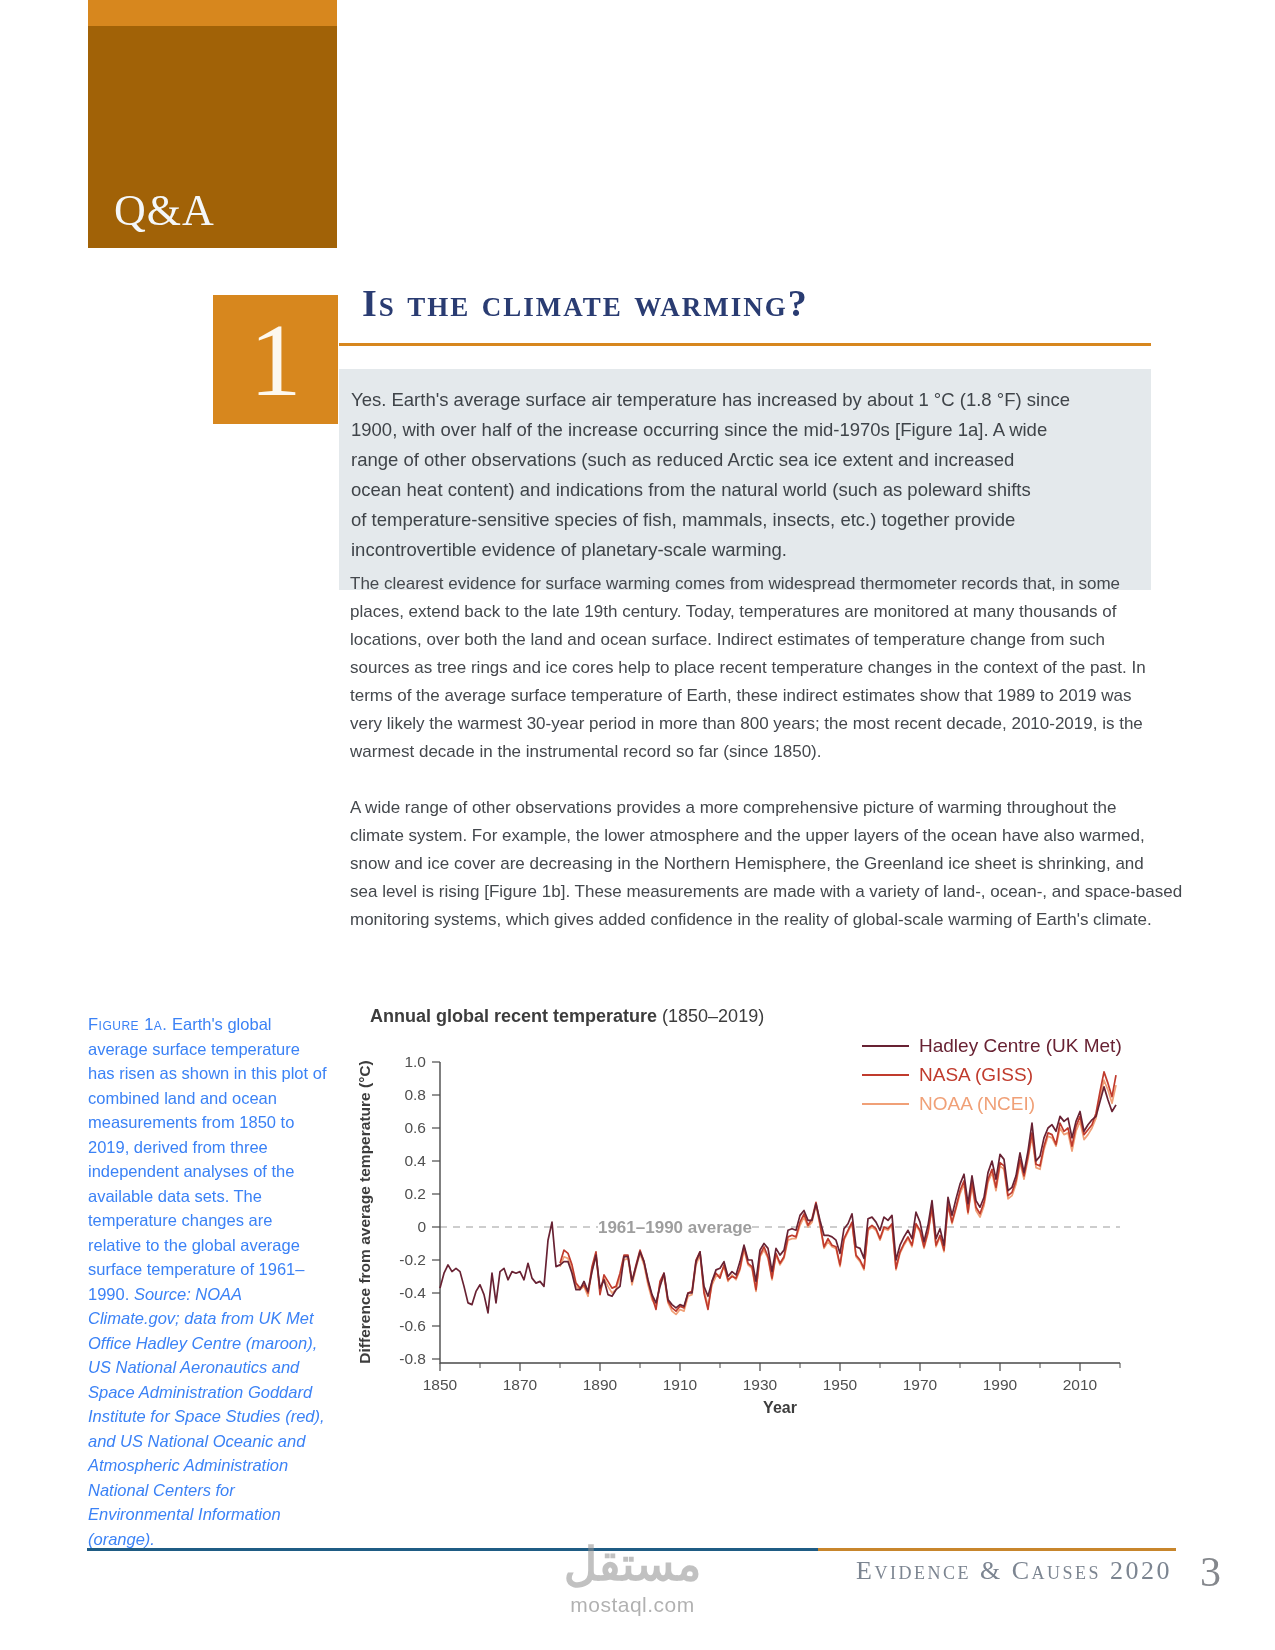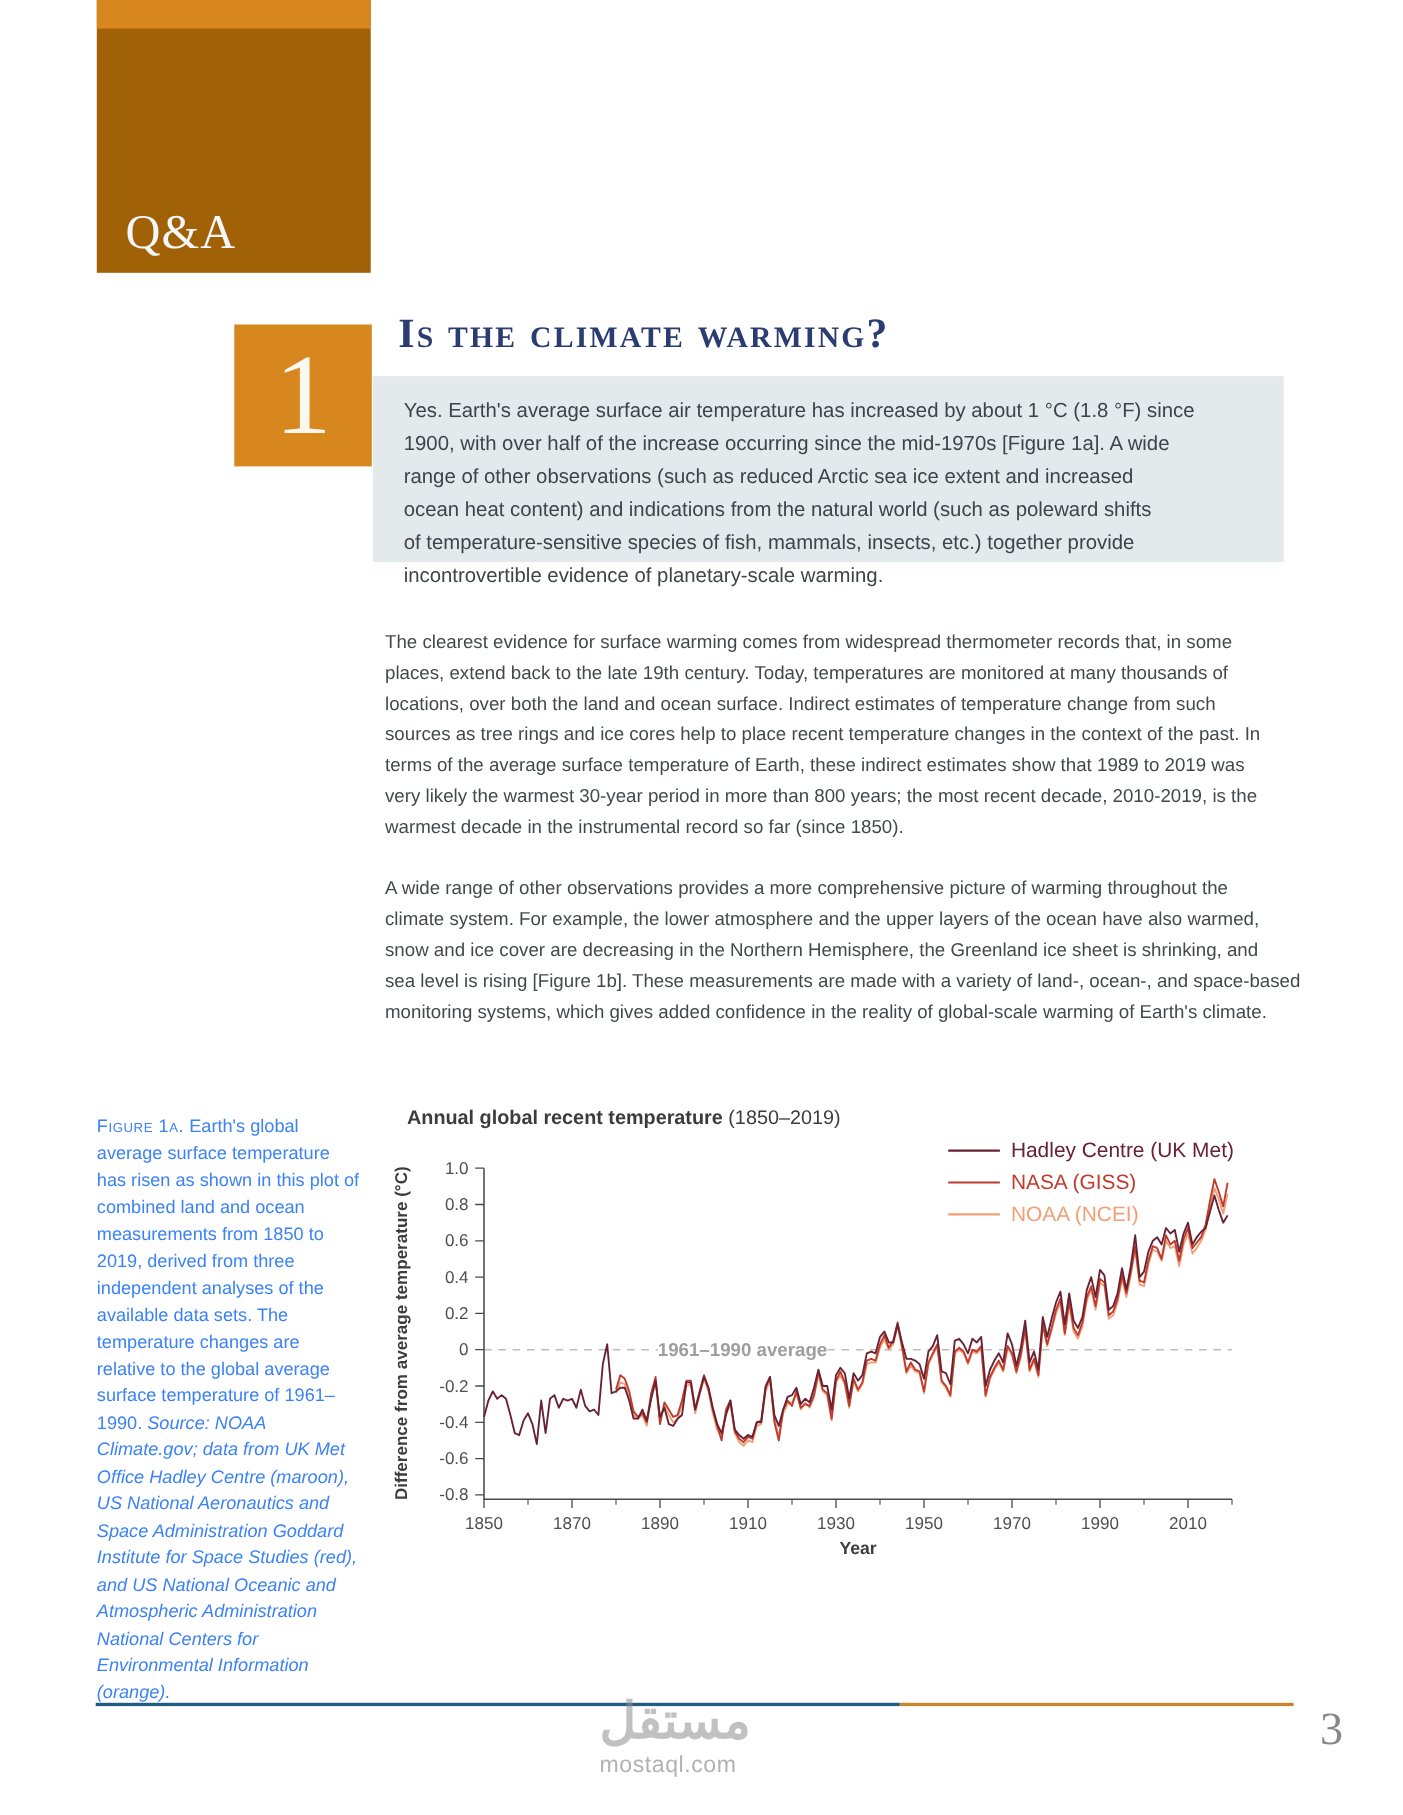--- a/index.html
+++ b/index.html
@@ -15,21 +15,21 @@
   
   .num-badge{position:absolute;left:213px;top:295px;width:125px;height:129px;background:#d7871e;
              display:flex;align-items:center;justify-content:center;}
   .num-badge span{color:#fdf8ef;font-family:"Liberation Serif",serif;font-size:104px;line-height:1;}
   .q-title{position:absolute;left:362px;top:281px;margin:0;color:#2a3c72;
            font-family:"Liberation Serif",serif;font-weight:700;font-variant:small-caps;
            font-size:38px;letter-spacing:2px;white-space:nowrap;}
   .title-rule{position:absolute;left:339px;top:343px;width:812px;height:3px;background:#d7871e;}
 
   
-  .answer-box{position:absolute;left:339px;top:342px;width:812px;height:169px;background:#e4e9ec;padding-left:16px;}
+  .answer-box{position:absolute;left:339px;top:369px;width:812px;height:221px;background:#e4e9ec;}
   .answer-text{margin:0;padding:16px 14px 0 12px;white-space:pre-line;
                color:#3f4449;font-size:18.5px;line-height:30px;}
 
   
   .body-par{position:absolute;left:348px;margin:2px;width:860px;white-space:pre-line;
             color:#44484d;font-size:17px;line-height:28px;}
   .p1{top:568px;}
   .p2{top:792px;}
 
   
@@ -47,21 +47,21 @@
   
   .footer-rule-blue{position:absolute;left:87px;top:1548px;width:731px;height:3px;background:#1f5c84;}
   .footer-rule-orange{position:absolute;left:818px;top:1548px;width:358px;height:3px;background:#c8862c;}
   .footer-title{position:absolute;right:103px;top:1556px;color:#7c8591;
                 font-family:"Liberation Serif",serif;font-variant:small-caps;
                 font-size:26px;letter-spacing:2.5px;}
   .page-number{position:absolute;left:1200px;top:1548px;color:#84878c;
                font-family:"Liberation Serif",serif;font-size:42px;}
 
   
-  .watermark{position:absolute;left:545px;top:1536px;width:175px;opacity:.55;}
+  .watermark{position:absolute;left:545px;top:1536px;width:175px;text-align:center;opacity:.55;}
   .wm-ar{color:#8f8f8f;font-size:46px;font-weight:bold;line-height:56px;}
   .wm-en{color:#737373;font-size:21px;letter-spacing:.5px;line-height:26px;}
 </style>
 </head>
 <body>
 
 <div class="page">
 
   <div class="qa-banner">
     <div class="qa-accent"></div>
@@ -168,15 +168,16 @@
   </div>
 
   <div class="footer-rule-blue"></div>
   <div class="footer-rule-orange"></div>
 
   <div class="watermark">
     <div class="wm-ar">مستقل</div>
     <div class="wm-en">mostaql.com</div>
   </div>
 
+  <div class="footer-title">Evidence &amp; Causes 2020</div>
   <div class="page-number">3</div>
 
 </div>
 
 </body></html>

